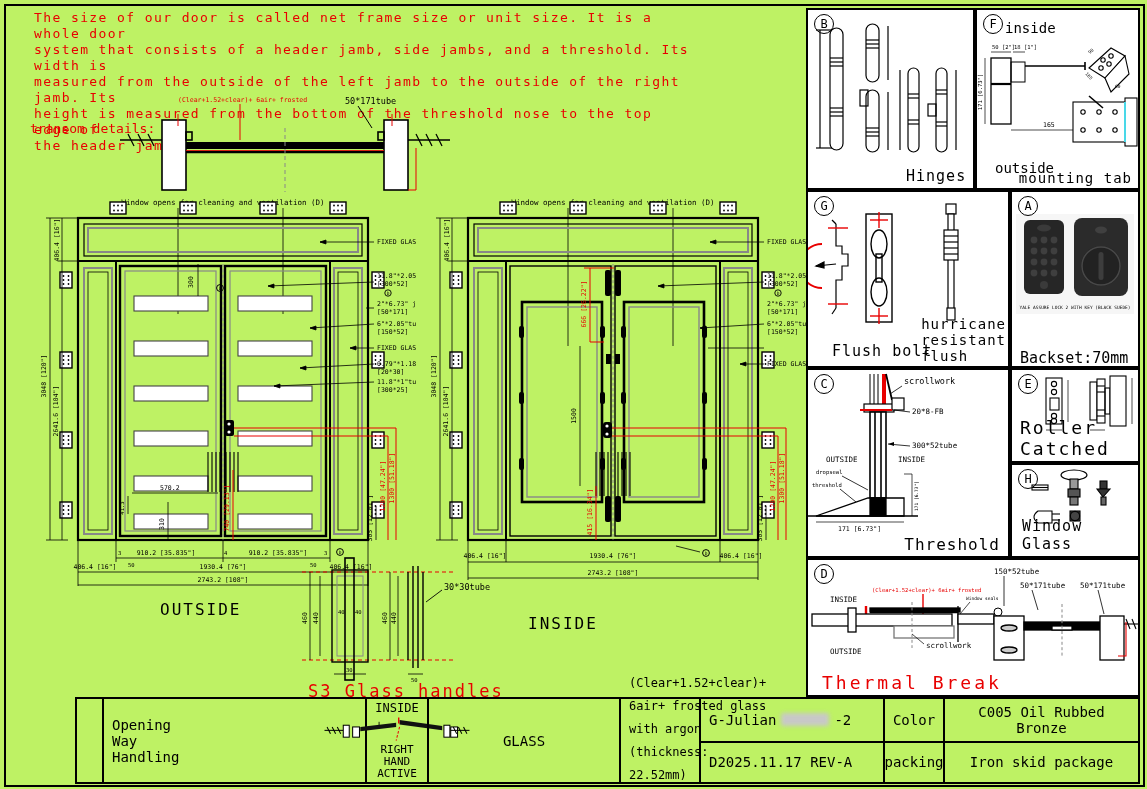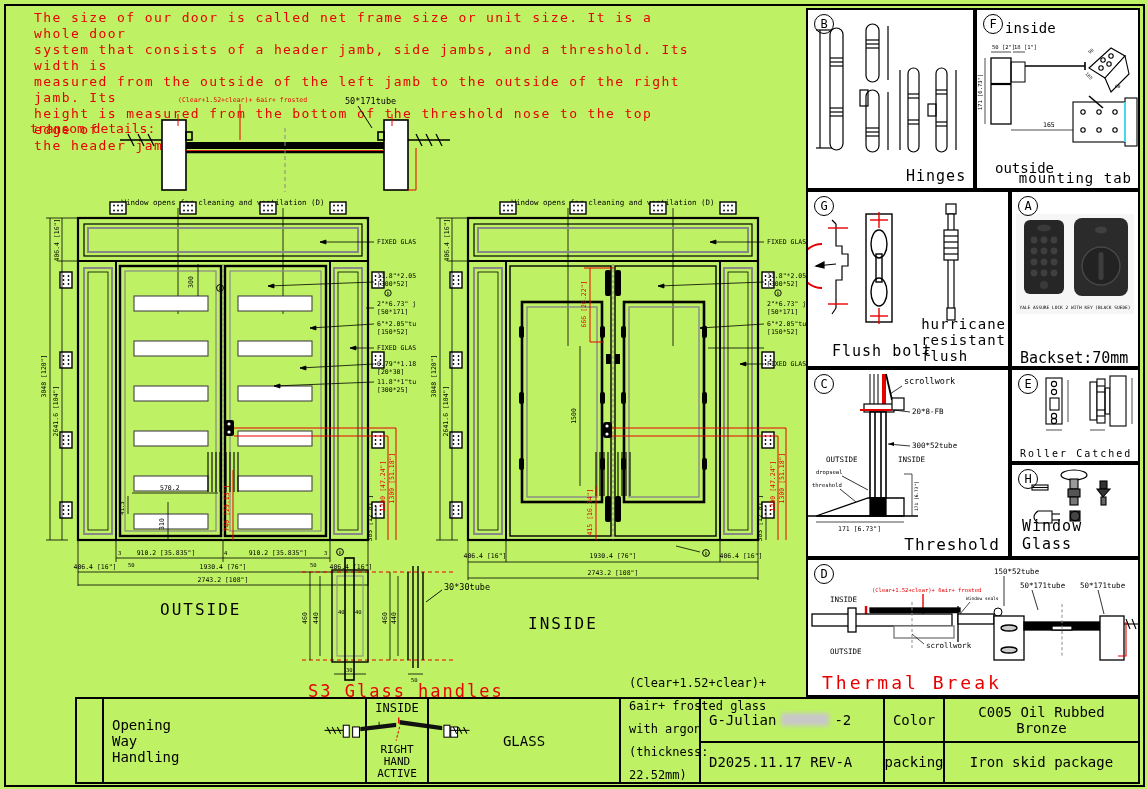--- a/index.html
+++ b/index.html
@@ -681,21 +681,21 @@
         <line x1="85" y1="12" x2="93" y2="12"></line>
           <line x1="85" y1="18" x2="93" y2="18"></line>
         <line x1="85" y1="36" x2="93" y2="36"></line>
           <line x1="85" y1="42" x2="93" y2="42"></line>
         <rect x="93" y="14" width="5" height="26"></rect>
         <rect x="98" y="2" width="16" height="50" fill="#fff"></rect>
         <line x1="120" y1="4" x2="120" y2="50" stroke-width="0.7"></line>
         <line x1="78" y1="56" x2="93" y2="56" stroke-width="0.7"></line>
       </g>
     </svg>
-    <div class="pcap" style="left:8px;bottom:2px;font-size:10px;letter-spacing:2px;">Roller Catched</div>
+    <div class="pcap" style="left:8px;bottom:2px;font-size:18px;letter-spacing:2px;">Roller Catched</div>
   </div>
 
   <div class="panelbox" style="left:1010px;top:463px;width:130px;height:95px;">
     <div class="tag">H</div>
     <svg width="126" height="64" viewBox="0 0 126 64" style="margin-top:2px">
       <g class="k" stroke-width="1.1">
         <ellipse cx="62" cy="8" rx="13" ry="5" fill="#fff"></ellipse>
         <rect x="58" y="12" width="8" height="10" fill="#999"></rect>
         <rect x="56" y="22" width="12" height="8" fill="#555"></rect>
         <rect x="58" y="30" width="8" height="8" fill="#777"></rect>

